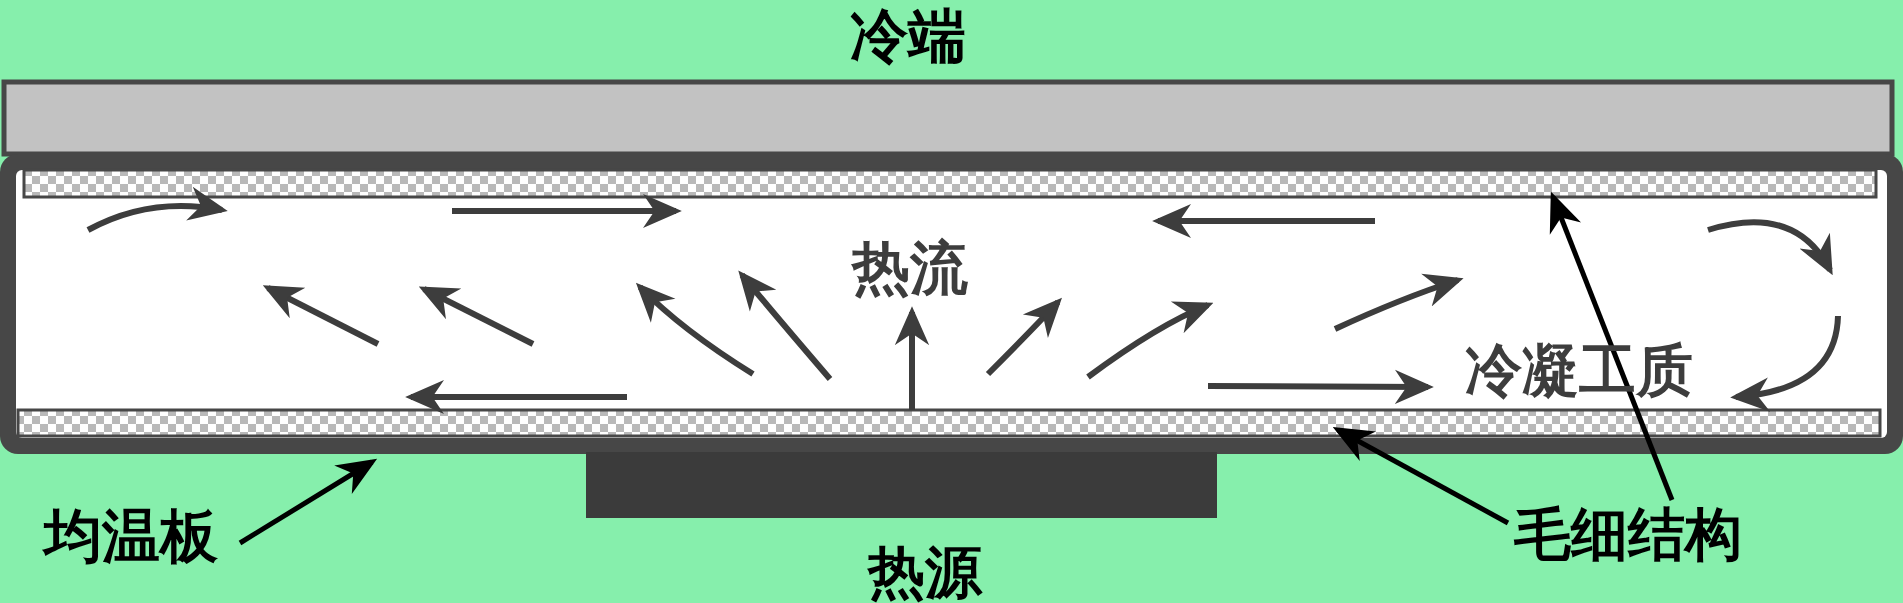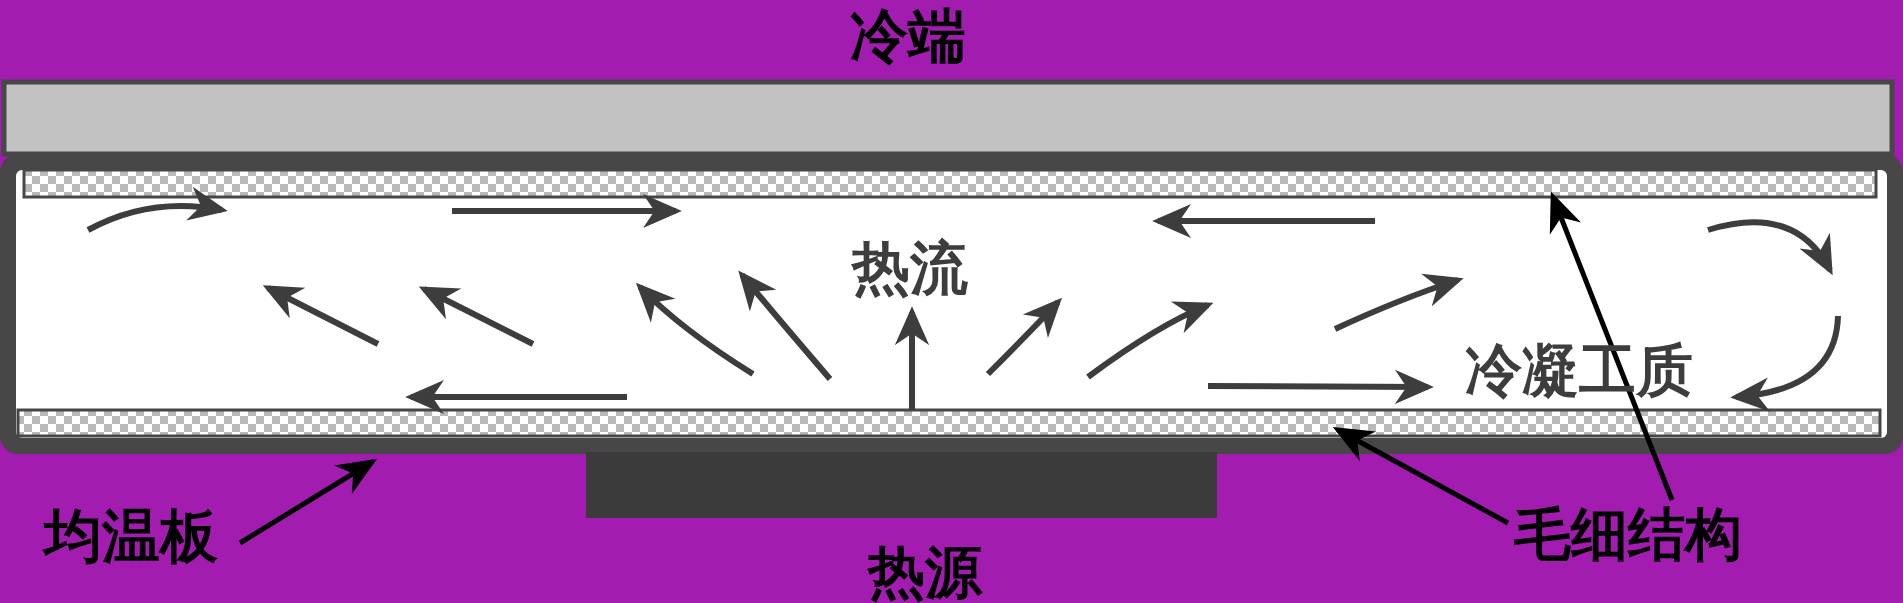--- a/index.html
+++ b/index.html
@@ -1,19 +1,19 @@
 <!DOCTYPE html>
 <html><head>
 <meta charset="utf-8">
 <style>
   html,body{margin:0;padding:0;background:#ffffff;}
   #stage{
     position:relative;
     width:1903px;height:603px;
-    background:#a21caf;
+    background:#86efac;
     font-family:"Liberation Serif","DejaVu Serif",serif;
     overflow:hidden;
   }
   svg{display:block;}
   text{
     font-family:"Liberation Serif","DejaVu Serif",serif;
     font-weight:bold;
   }
   .lbl-black{fill:#000000;}
   .lbl-gray{fill:#3d3d3d;}

